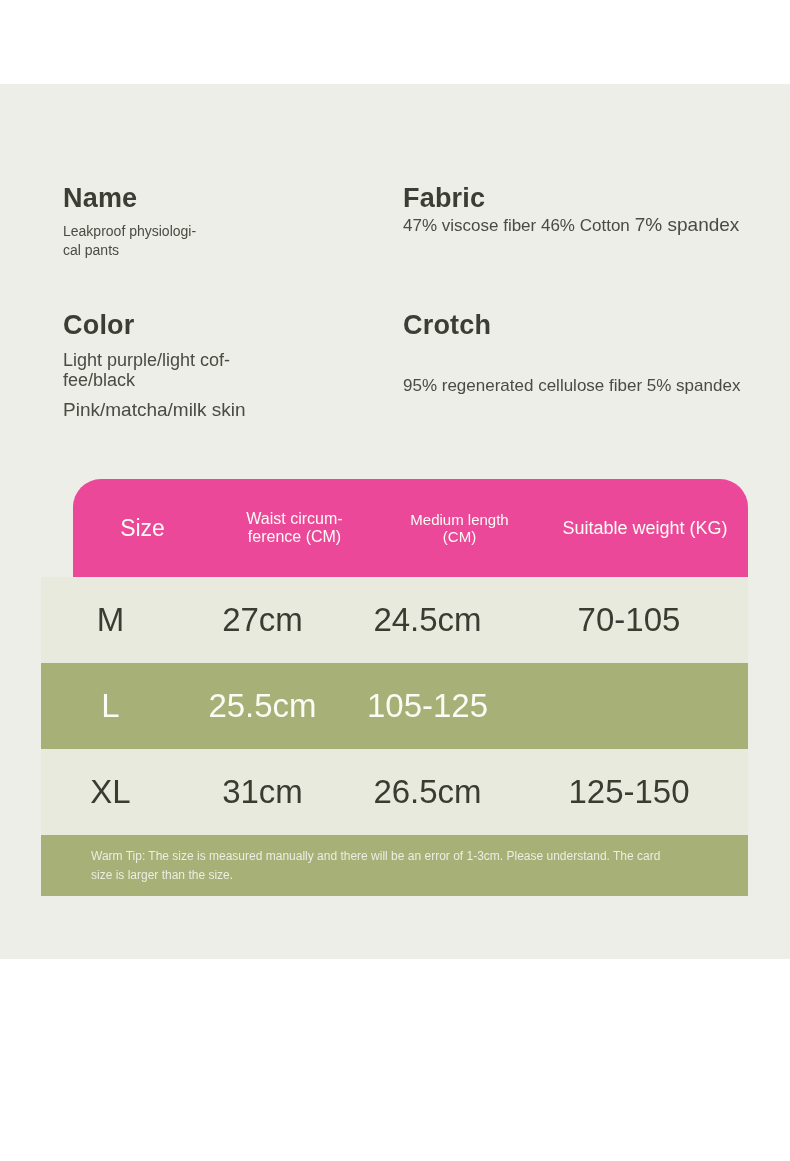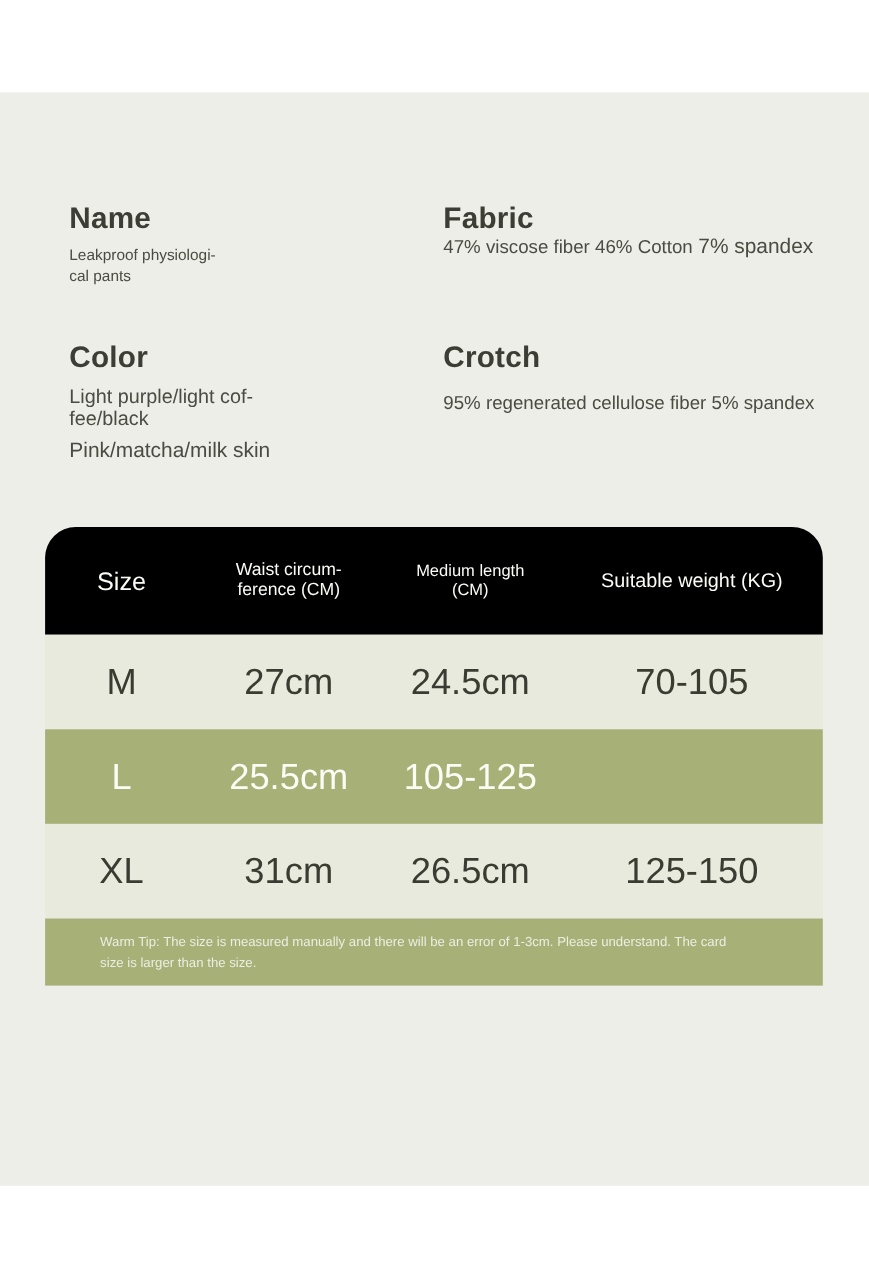--- a/index.html
+++ b/index.html
@@ -2,21 +2,21 @@
 <html><head>
 <meta charset="utf-8">
 <style>
   html, body { margin: 0; padding: 0; }
   body {
     width: 790px; height: 1161px;
     background: #ffffff;
     font-family: "Liberation Sans", sans-serif;
     -webkit-font-smoothing: antialiased;
   }
-  .canvas { position: relative; width: 790px; height: 1078px; background: #ffffff; overflow: hidden; }
+  .canvas { position: relative; width: 790px; height: 959px; background: #ffffff; overflow: hidden; }
   .content {
     position: absolute; top: 84px; left: 0;
     width: 790px; height: 996px;
     background: #edeee7;
     box-sizing: border-box;
     padding-top: 99px;
   }
   .sections {
     padding-left: 63px; padding-right: 28px;
     display: grid;
@@ -29,29 +29,30 @@
     font-weight: 700;
     color: #3c3e35;
     letter-spacing: 0.2px;
   }
   .sec-body { color: #4a4c43; }
   .name-body   { font-size: 14px; line-height: 1.35; margin-top: 8px;  white-space: pre-line; }
   .fabric-body { font-size: 17px; }
   .fabric-emph { font-size: 19px; margin-left: 5px; }
   .color-body1 { font-size: 18px; line-height: 1.13; margin-top: 9px; white-space: pre-line; }
   .color-body2 { font-size: 19px; margin-top: 9px; }
-  .crotch-body { font-size: 17px; margin-top: 16px; }
+  .crotch-body { font-size: 17px; margin-top: 35px; }
 
   .size-table { margin: 58px 0 0 41px; width: 707px; }
   .tbl-grid { display: grid; grid-template-columns: 139px 165px 165px 1fr; align-items: center; }
   .tbl-header {
     height: 98px;
-    background: #000000;
+    background: #ec4899;
     border-radius: 28px 28px 0 0;
     color: #fbfcf4;
+    margin-left: 32px;
   }
   .th { text-align: center; }
   .th-size { font-size: 23px; }
   .th-waist { font-size: 16px; }
   .th-length { font-size: 15px; }
   .th-weight { font-size: 18px; }
   .th-block { display: inline-block; text-align: center; white-space: pre-line; line-height: 1.18; }
   .tbl-row {
     height: 86px;
     font-size: 33px;

